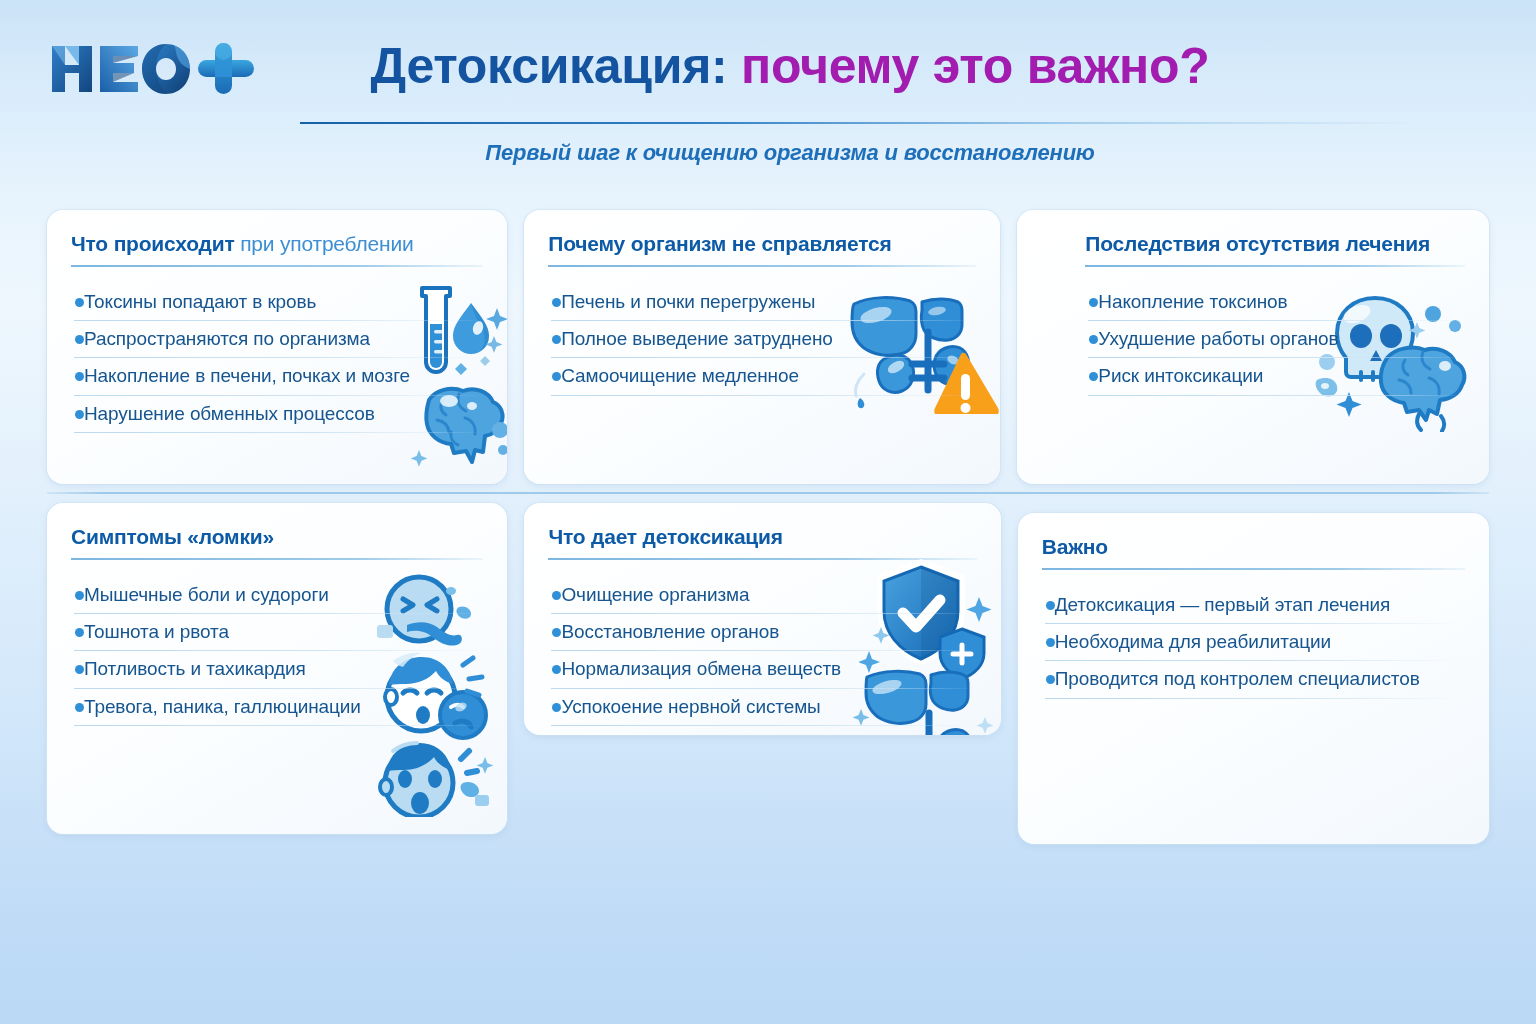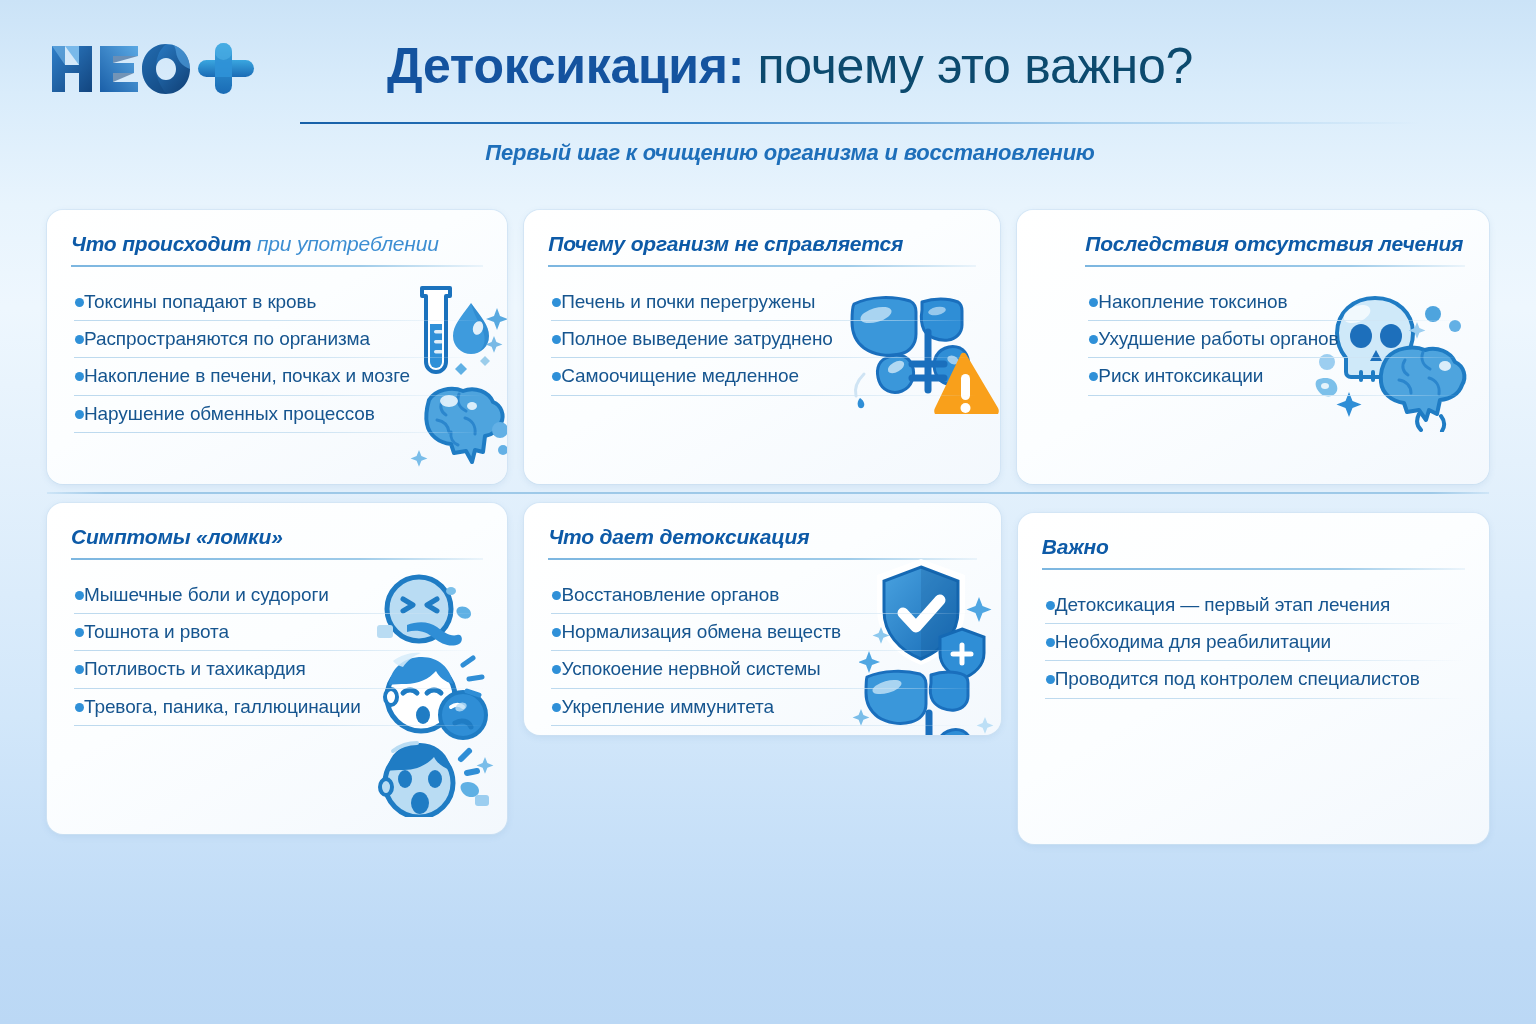--- a/index.html
+++ b/index.html
@@ -32,21 +32,21 @@
 
   .title-block {
     position:absolute; left:290px; top:40px; width:1000px;
     text-align:center;
   }
   .title {
     font-size:50px; line-height:1.06; letter-spacing:-0.3px;
     white-space:nowrap;
   }
   .title .t-bold { font-weight:bold; color:#14539f; }
-  .title .t-light { font-weight:normal; color:#0c4a6e;margin-top:30px; }
+  .title .t-light { font-weight:bold; color:#a21caf;margin-top:30px; }
 
   .title-rule {
     position:absolute; left:300px; top:122px; width:1120px; height:2px;
     background:linear-gradient(90deg,#1760a8 0%, #2f7ec4 35%, rgba(120,180,225,0.55) 70%, rgba(180,215,240,0) 100%);
   }
   .subtitle {
     position:absolute; left:290px; top:140px; width:1000px;
     text-align:center;
     font-style:italic; font-weight:bold; font-size:22px; color:#1e6fba;
     letter-spacing:-0.2px;
@@ -72,21 +72,21 @@
   }
   .card.c1 { width:466px; height:274px; }
   .card.c2 { width:482px; height:274px; }
   .card.c3 { width:477px; height:274px;padding-left:44px; }
   .card.c4 { width:466px; height:331px; }
   .card.c5 { width:482px; height:232px; }
   .card.c6 { width:477px; height:331px;margin-top:10px; }
 
   .card-head {
     margin:22px 24px 0 24px;
-    font-size:21px; letter-spacing:-0.2px; white-space:nowrap;font-style:italic;
+    font-size:21px; letter-spacing:-0.2px; white-space:nowrap;
   }
   .card-head .h-bold { font-weight:bold; color:#0d5aa7; }
   .card-head .h-light { font-weight:normal; color:#3d8ed2; }
   .head-rule {
     margin:9px 24px 0 24px; height:2px;
     background:linear-gradient(90deg,#7cb6e0 0%, #9ecbe9 70%, rgba(190,220,240,0.25) 100%);
   }
 
   .bullets { margin:17px 24px 0 24px; position:relative; z-index:2; }
   .bullet-row { position:relative; }
@@ -519,20 +519,27 @@
           <path d="M126 136l3 8 8 3-8 3-3 8-3-8-8-3 8-3z" fill="#4fa6e2"></path>
           <path d="M96 140l2.4 6 6 2.4-6 2.4-2.4 6-2.4-6-6-2.4 6-2.4z" fill="#8cc8ee"></path>
           <path d="M134 56l2.4 6 6 2.4-6 2.4-2.4 6-2.4-6-6-2.4 6-2.4z" fill="#bcdff6"></path>
         </svg>
       </div>
 
       <div class="bullets">
         <div class="bullet-row">
           <div class="bullet">
               <span class="dot"></span>
+              <span class="btext">Очищение организма</span>
+            </div>
+          <div class="b-rule"></div>
+        </div>
+        <div class="bullet-row">
+          <div class="bullet">
+              <span class="dot"></span>
               <span class="btext">Восстановление органов</span>
             </div>
           <div class="b-rule"></div>
         </div>
         <div class="bullet-row">
           <div class="bullet">
               <span class="dot"></span>
               <span class="btext">Нормализация обмена веществ</span>
             </div>
           <div class="b-rule"></div>

